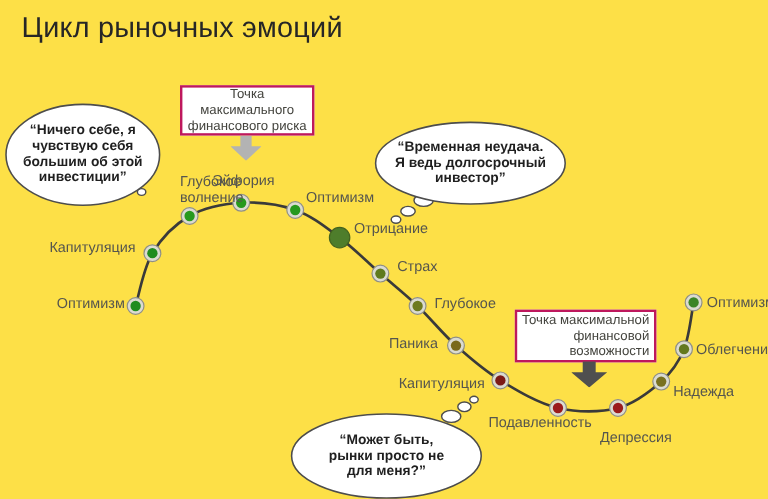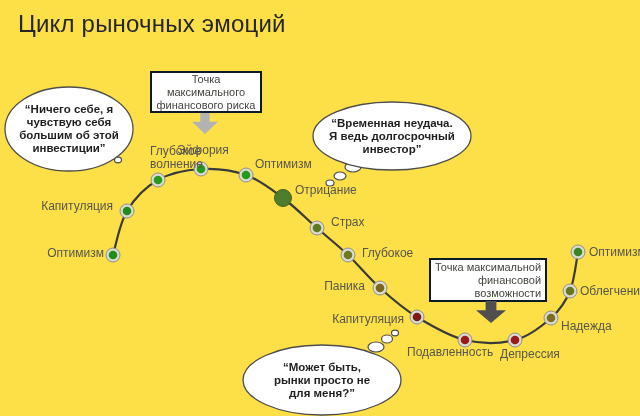--- a/index.html
+++ b/index.html
@@ -11,21 +11,21 @@
     position:absolute;left:18px;top:10px;margin:0;
     font-size:24px;font-weight:500;color:#262626;letter-spacing:.2px;
   }
   #diagram-svg{position:absolute;left:0;top:0;}
   .point-label{
     position:absolute;font-size:12px;line-height:13px;color:#56564e;
     white-space:pre-line;
   }
   .point-label.right{transform:translateX(-100%);text-align:right;}
   .callout-box{
-    position:absolute;box-sizing:border-box;border:2px solid #0f172a;background:#fff;
+    position:absolute;box-sizing:border-box;border:2px solid #be185d;background:#fff;
     display:flex;align-items:center;justify-content:center;text-align:center;
     font-size:11px;line-height:13px;color:#44443e;white-space:pre-line;padding:1px 2px;
   }
   .callout-arrow{
     position:absolute;
     clip-path:polygon(32% 0,68% 0,68% 42%,100% 42%,50% 100%,0 42%,32% 42%);
   }
   .bubble-text{
     position:absolute;display:flex;align-items:center;justify-content:center;
     text-align:center;font-family:Liberation Sans, sans-serif;font-weight:bold;
@@ -125,21 +125,21 @@
       <div class="point-label" style="left: 122px; top: 145px; padding-left: 28px;">Глубокое
 волнение</div>
       <div class="point-label" style="left: 177px; top: 144px;">Эйфория</div>
       <div class="point-label" style="left: 255px; top: 158px;">Оптимизм</div>
       <div class="point-label" style="left: 295px; top: 184px;">Отрицание</div>
       <div class="point-label" style="left: 331px; top: 216px;">Страх</div>
       <div class="point-label" style="left: 362px; top: 247px;">Глубокое</div>
       <div class="point-label right" style="left: 365px; top: 280px;">Паника</div>
       <div class="point-label right" style="left: 404px; top: 313px;">Капитуляция</div>
       <div class="point-label" style="left: 407px; top: 346px;">Подавленность</div>
-      <div class="point-label" style="left: 500px; top: 348px;">Депрессия</div>
+      <div class="point-label" style="left: 500px; top: 358px;">Депрессия</div>
       <div class="point-label" style="left: 561px; top: 320px;">Надежда</div>
       <div class="point-label" style="left: 580px; top: 285px;">Облегчение</div>
       <div class="point-label" style="left: 589px; top: 246px;">Оптимизм</div>
     </div>
 
   <div>
     <div class="callout-box" id="callout-box-0" style="left: 150px; top: 71px; width: 112px; height: 42px;">Точка
 максимального
 финансового риска</div>
     <div class="callout-arrow" id="callout-arrow-0" style="left: 192px; top: 113px; width: 26px; height: 21px; background: rgb(179, 179, 179);"></div>

